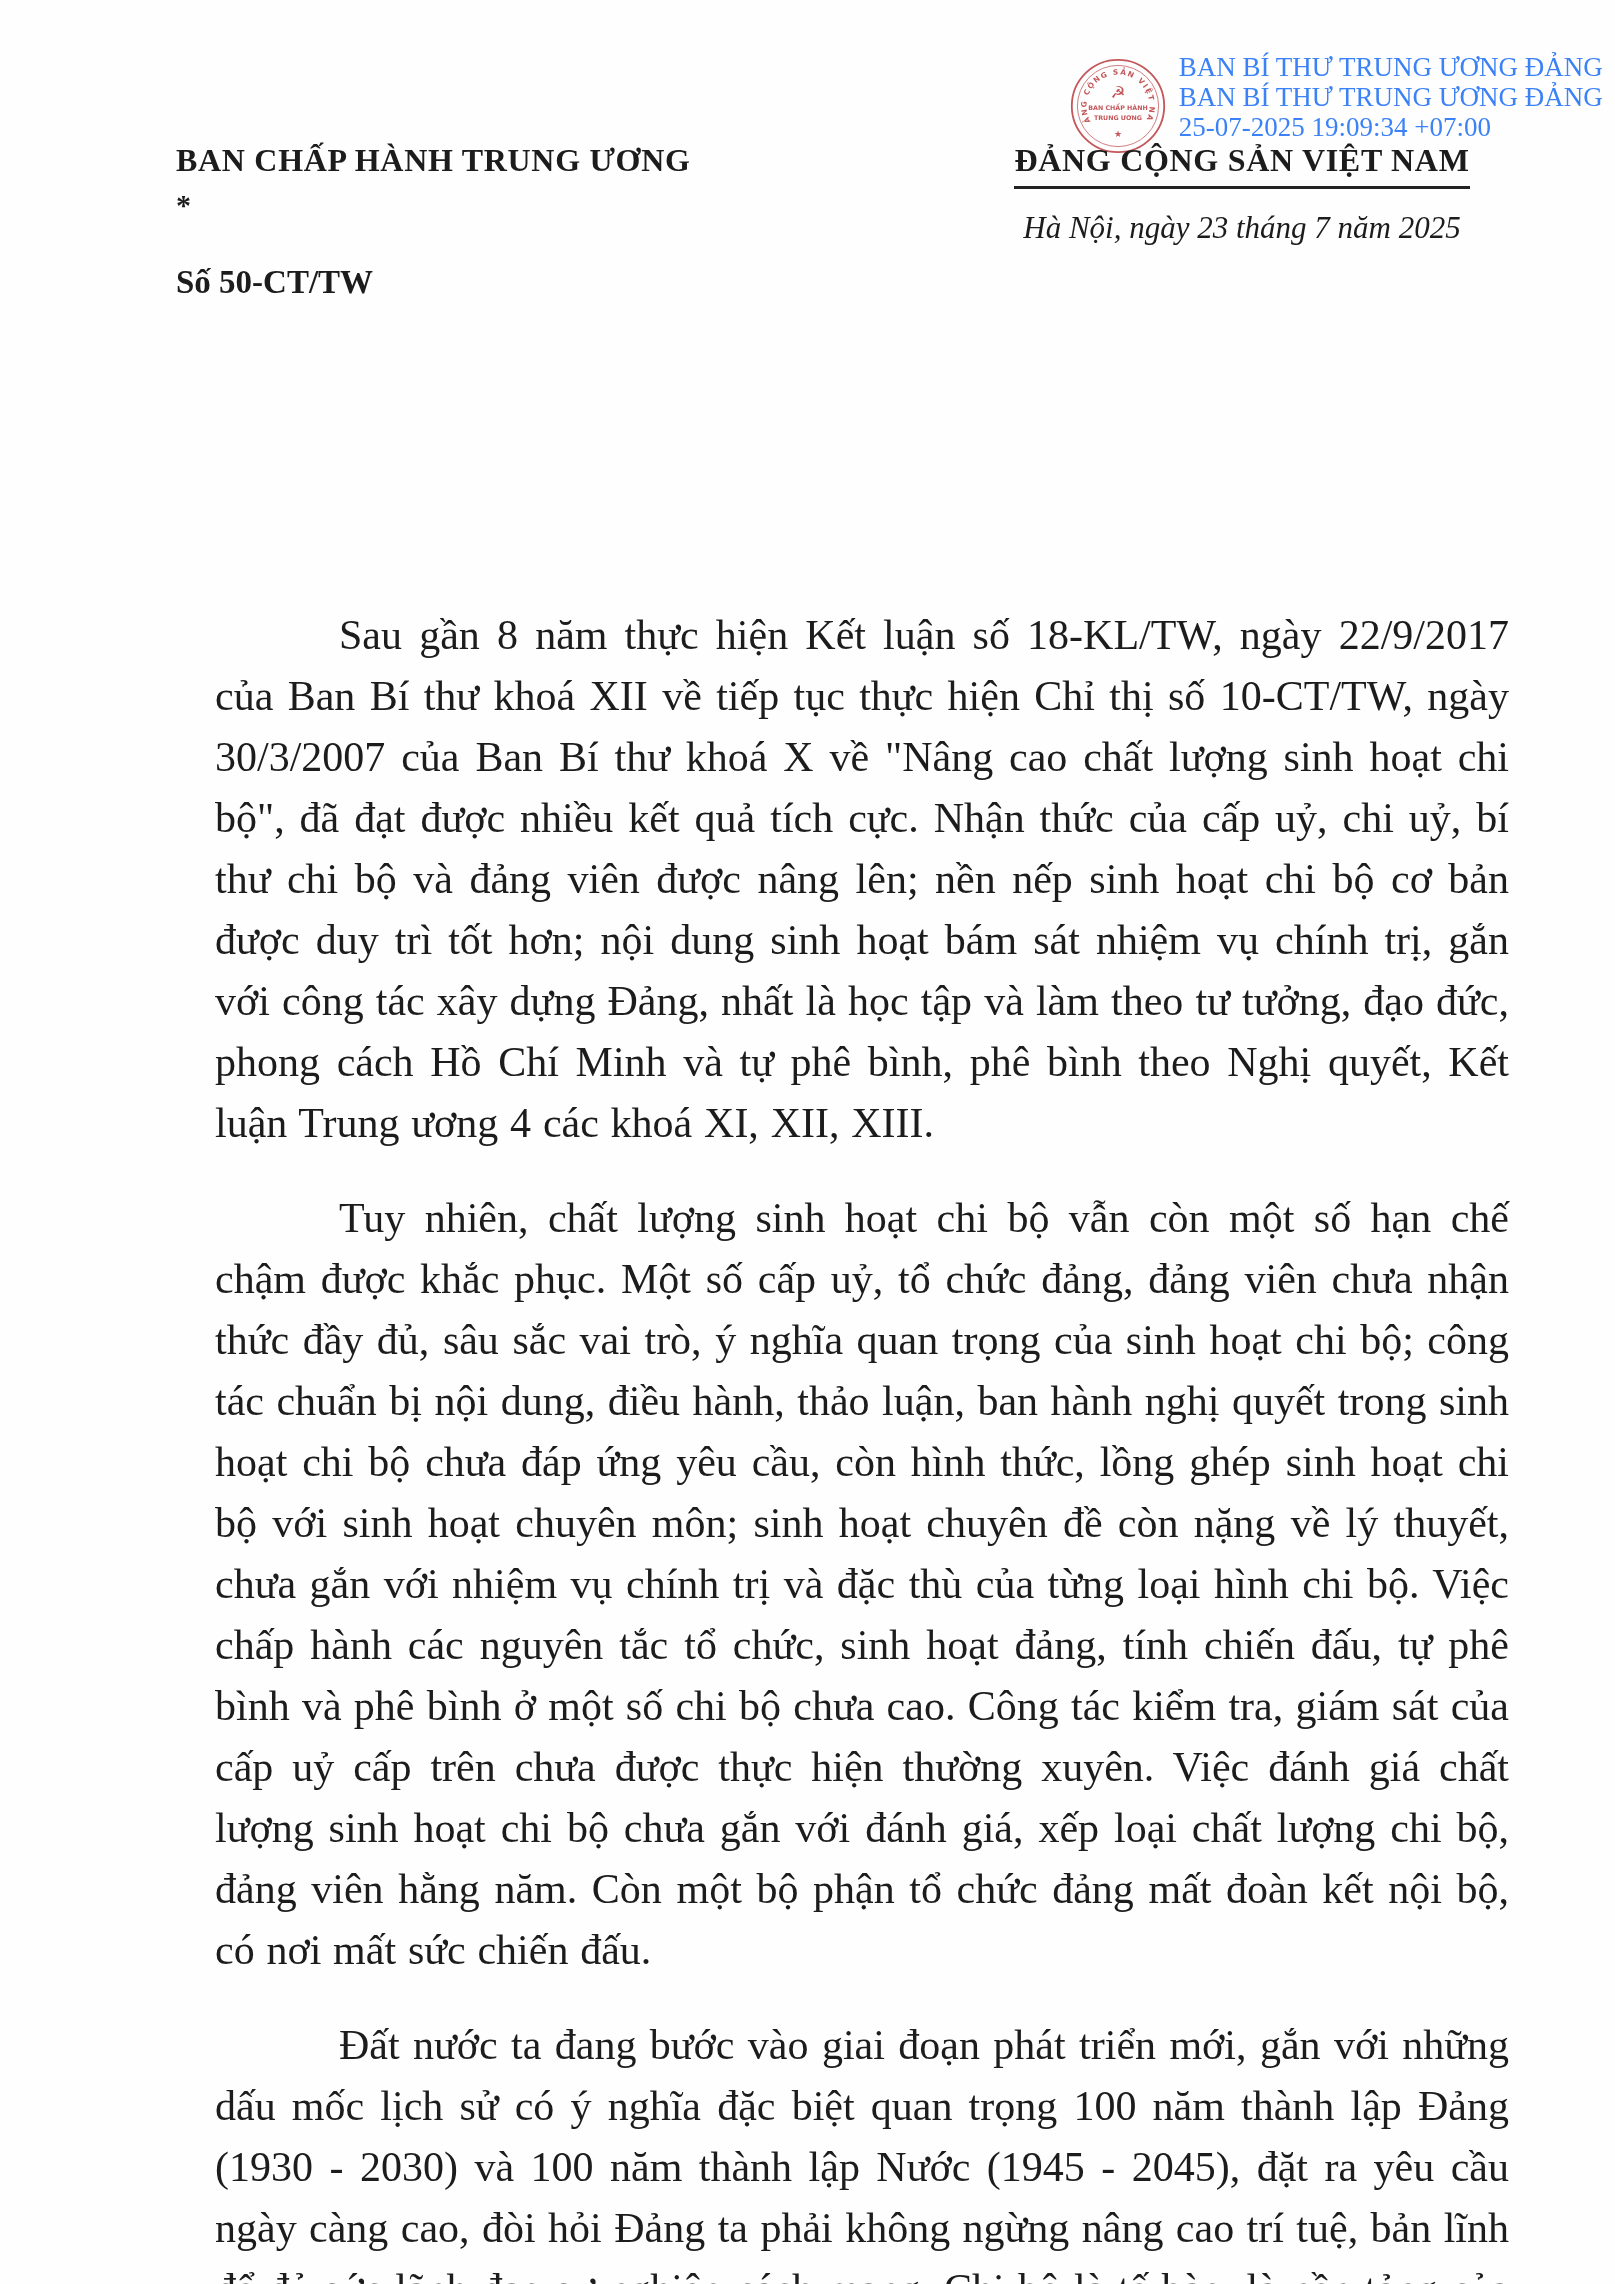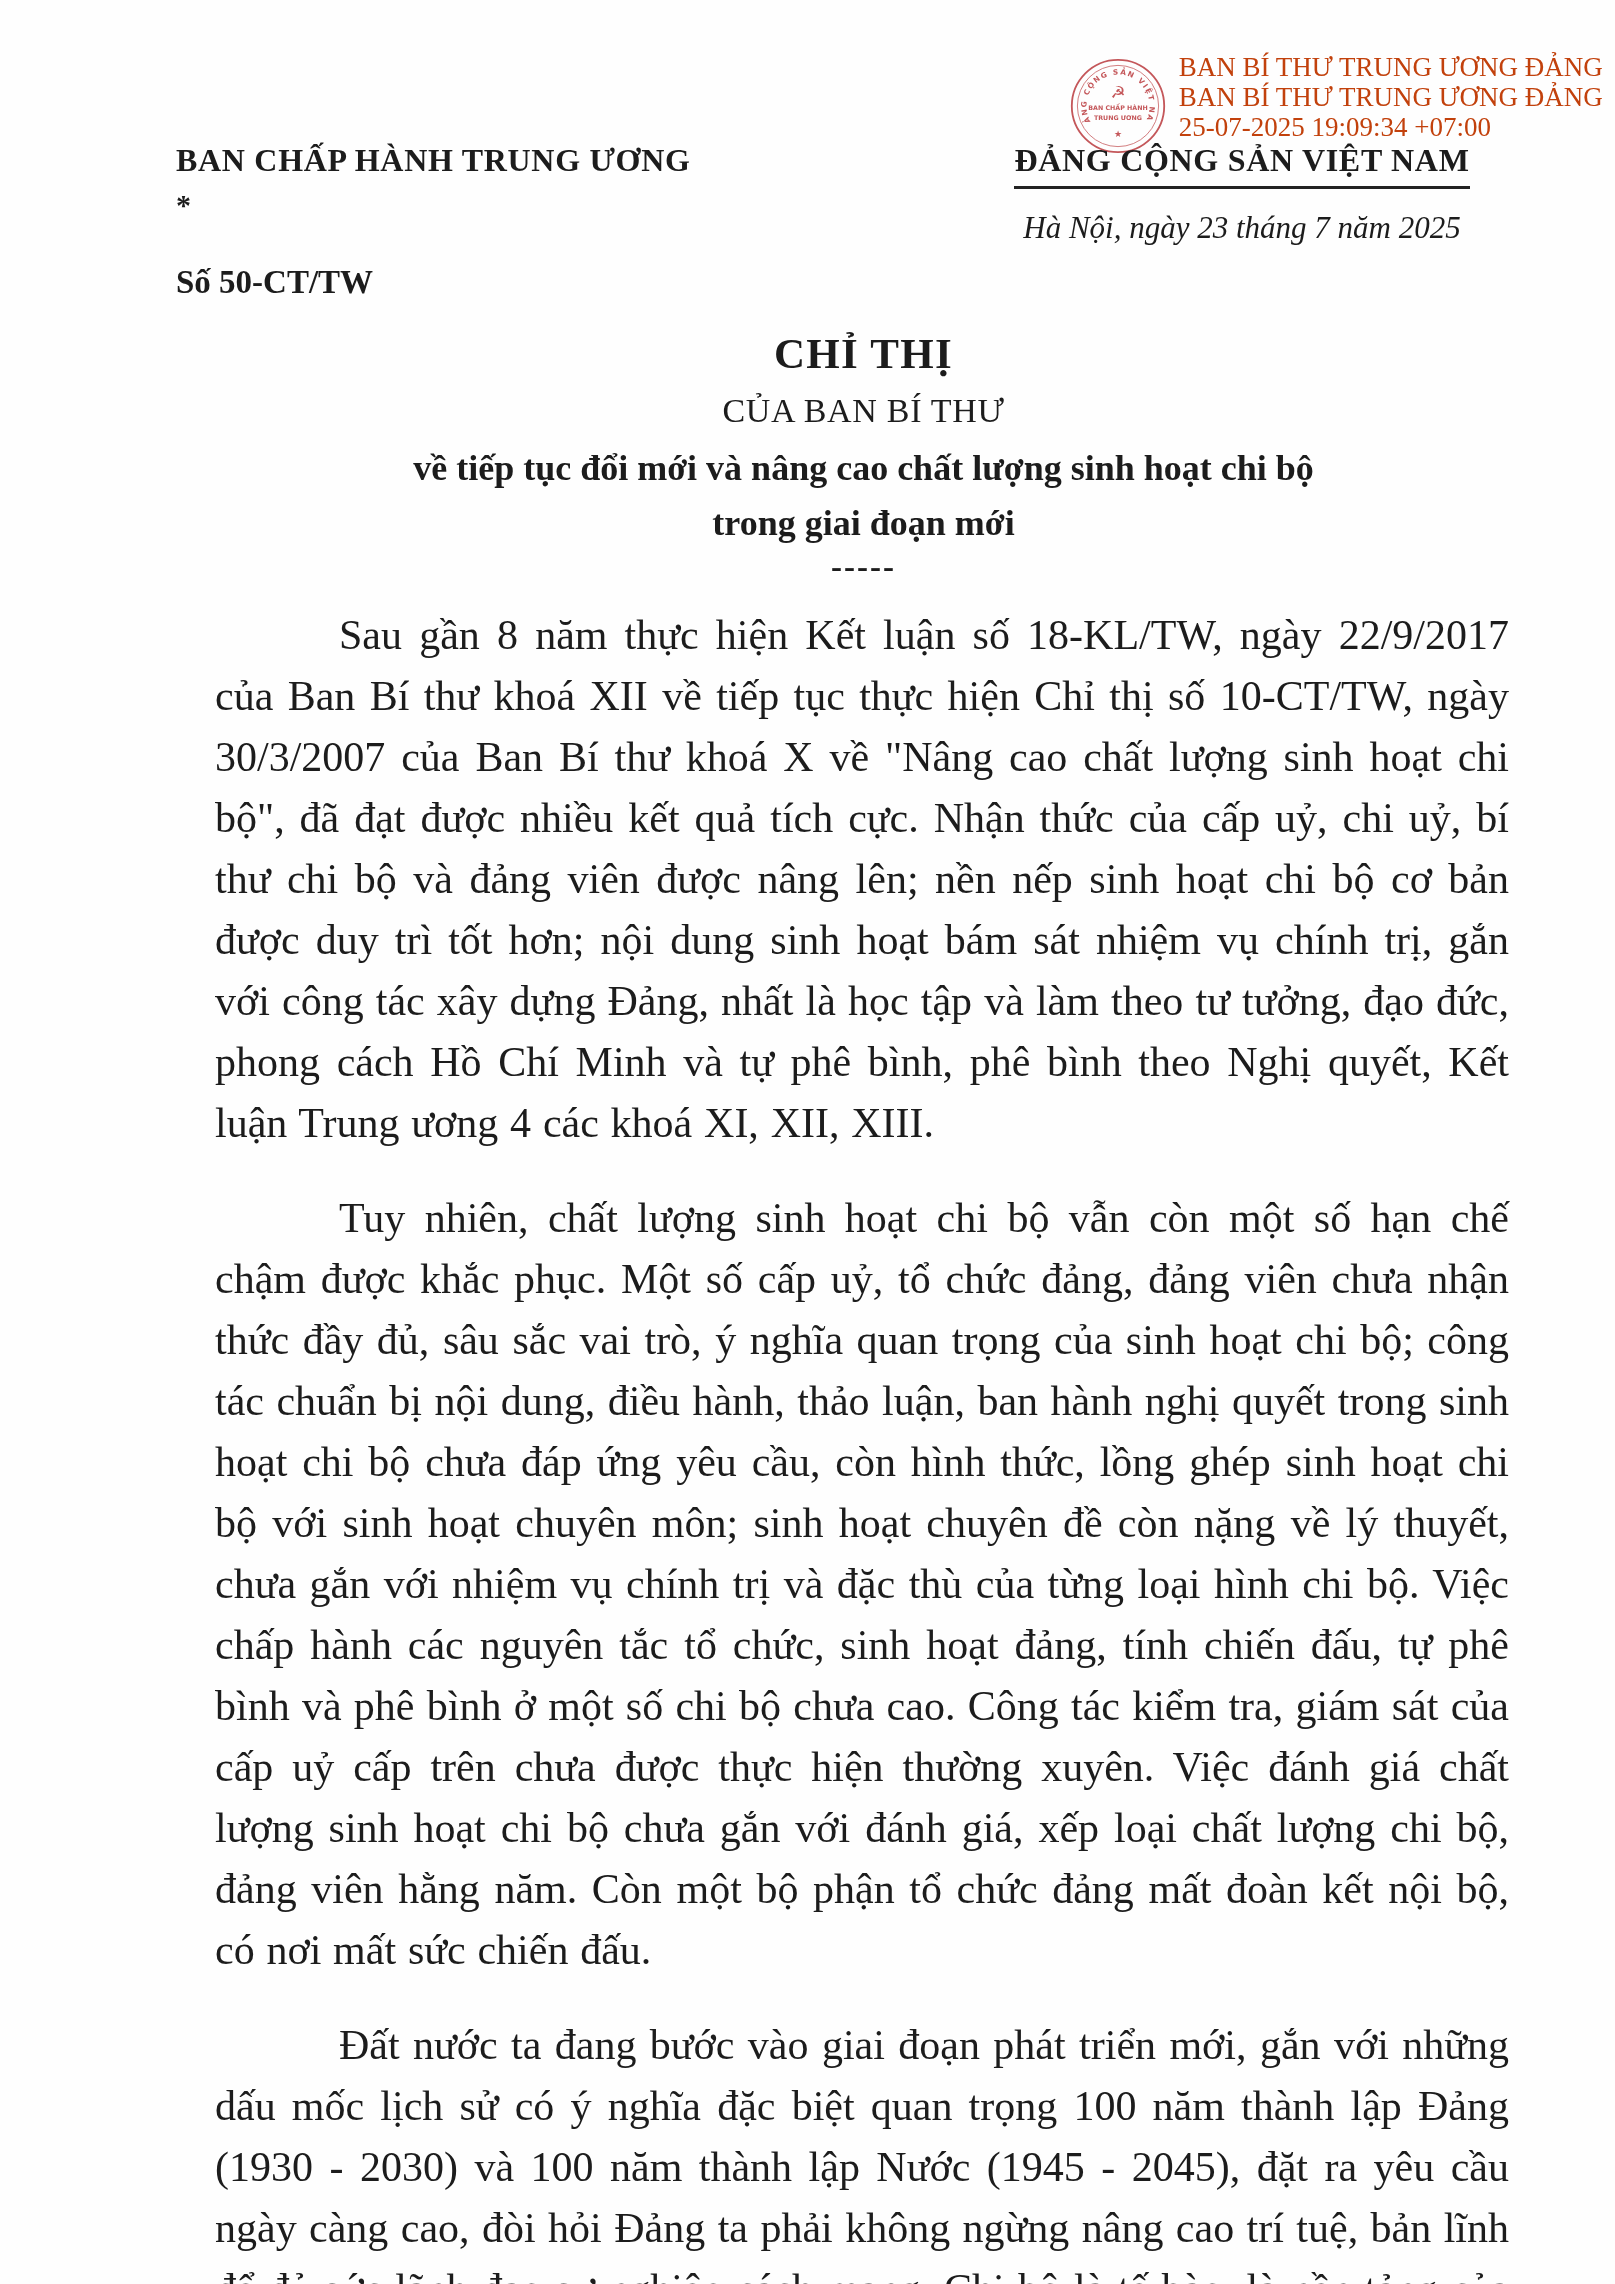--- a/index.html
+++ b/index.html
@@ -25,21 +25,21 @@
   .seal text { fill: #c4575a; }
   .seal-ring-text { font-family: "DejaVu Sans", sans-serif; font-size: 10.5px; letter-spacing: 2.2px; font-weight: bold; }
   .seal-hs   { font-family: "DejaVu Sans", sans-serif; font-size: 24px; }
   .seal-line { font-family: "DejaVu Sans", sans-serif; font-size: 9px; font-weight: bold; }
   .seal-star { font-family: "DejaVu Sans", sans-serif; font-size: 13px; }
   .sig {
     margin-left: 11.7px;
     font-family: "Liberation Serif", serif;
     font-size: 27px;
     line-height: 30px;
-    color: #c2410c;
+    color: #3b82f6;
     white-space: nowrap;
   }
 
   
   .hdr-left {
     position: absolute; top: 142px; left: 176px; width: 697px;
   }
   .hdr-left .org { font-size: 32px; font-weight: bold; letter-spacing: 0.7px; }
   .hdr-left .star-sep { font-size: 30px; font-weight: bold; margin-top: 9px; }
   .hdr-left .doc-num { font-size: 33px; font-weight: bold; margin-top: 42px; }
@@ -104,27 +104,20 @@
     <div class="org">BAN CHẤP HÀNH TRUNG ƯƠNG</div>
     <div class="star-sep">*</div>
     <div class="doc-num">Số 50-CT/TW</div>
   </div>
 
   <div class="hdr-right">
     <div><span class="org">ĐẢNG CỘNG SẢN VIỆT NAM</span></div>
     <div class="date">Hà Nội, ngày 23 tháng 7 năm 2025</div>
   </div>
 
-  <div class="title-block">
-    <div class="t1">CHỈ THỊ</div>
-    <div class="t2">CỦA BAN BÍ THƯ</div>
-    <div class="t3">về tiếp tục đổi mới và nâng cao chất lượng sinh hoạt chi bộ</div>
-    <div class="t4">trong giai đoạn mới</div>
-    <div class="tsep">-----</div>
-  </div>
 
   <div class="body-text">
     <p>Sau gần 8 năm thực hiện Kết luận số 18-KL/TW, ngày 22/9/2017 của Ban Bí thư khoá XII về tiếp tục thực hiện Chỉ thị số 10-CT/TW, ngày 30/3/2007 của Ban Bí thư khoá X về "Nâng cao chất lượng sinh hoạt chi bộ", đã đạt được nhiều kết quả tích cực. Nhận thức của cấp uỷ, chi uỷ, bí thư chi bộ và đảng viên được nâng lên; nền nếp sinh hoạt chi bộ cơ bản được duy trì tốt hơn; nội dung sinh hoạt bám sát nhiệm vụ chính trị, gắn với công tác xây dựng Đảng, nhất là học tập và làm theo tư tưởng, đạo đức, phong cách Hồ Chí Minh và tự phê bình, phê bình theo Nghị quyết, Kết luận Trung ương 4 các khoá XI, XII, XIII.</p>
     <p>Tuy nhiên, chất lượng sinh hoạt chi bộ vẫn còn một số hạn chế chậm được khắc phục. Một số cấp uỷ, tổ chức đảng, đảng viên chưa nhận thức đầy đủ, sâu sắc vai trò, ý nghĩa quan trọng của sinh hoạt chi bộ; công tác chuẩn bị nội dung, điều hành, thảo luận, ban hành nghị quyết trong sinh hoạt chi bộ chưa đáp ứng yêu cầu, còn hình thức, lồng ghép sinh hoạt chi bộ với sinh hoạt chuyên môn; sinh hoạt chuyên đề còn nặng về lý thuyết, chưa gắn với nhiệm vụ chính trị và đặc thù của từng loại hình chi bộ. Việc chấp hành các nguyên tắc tổ chức, sinh hoạt đảng, tính chiến đấu, tự phê bình và phê bình ở một số chi bộ chưa cao. Công tác kiểm tra, giám sát của cấp uỷ cấp trên chưa được thực hiện thường xuyên. Việc đánh giá chất lượng sinh hoạt chi bộ chưa gắn với đánh giá, xếp loại chất lượng chi bộ, đảng viên hằng năm. Còn một bộ phận tổ chức đảng mất đoàn kết nội bộ, có nơi mất sức chiến đấu.</p>
     <p>Đất nước ta đang bước vào giai đoạn phát triển mới, gắn với những dấu mốc lịch sử có ý nghĩa đặc biệt quan trọng 100 năm thành lập Đảng (1930 - 2030) và 100 năm thành lập Nước (1945 - 2045), đặt ra yêu cầu ngày càng cao, đòi hỏi Đảng ta phải không ngừng nâng cao trí tuệ, bản lĩnh để đủ sức lãnh đạo sự nghiệp cách mạng. Chi bộ là tế bào, là nền tảng của Đảng, là hạt nhân chính trị ở cơ sở, là nơi gần dân nhất, trực tiếp lãnh đạo, cụ thể hoá chủ trương, đường lối của Đảng vào cuộc sống; là nòng cốt xây dựng mối quan hệ mật thiết giữa Đảng với Nhân dân. Nâng cao chất lượng sinh hoạt chi bộ là yêu cầu cấp thiết,</p>
   </div>
 
 </div>
 
 

